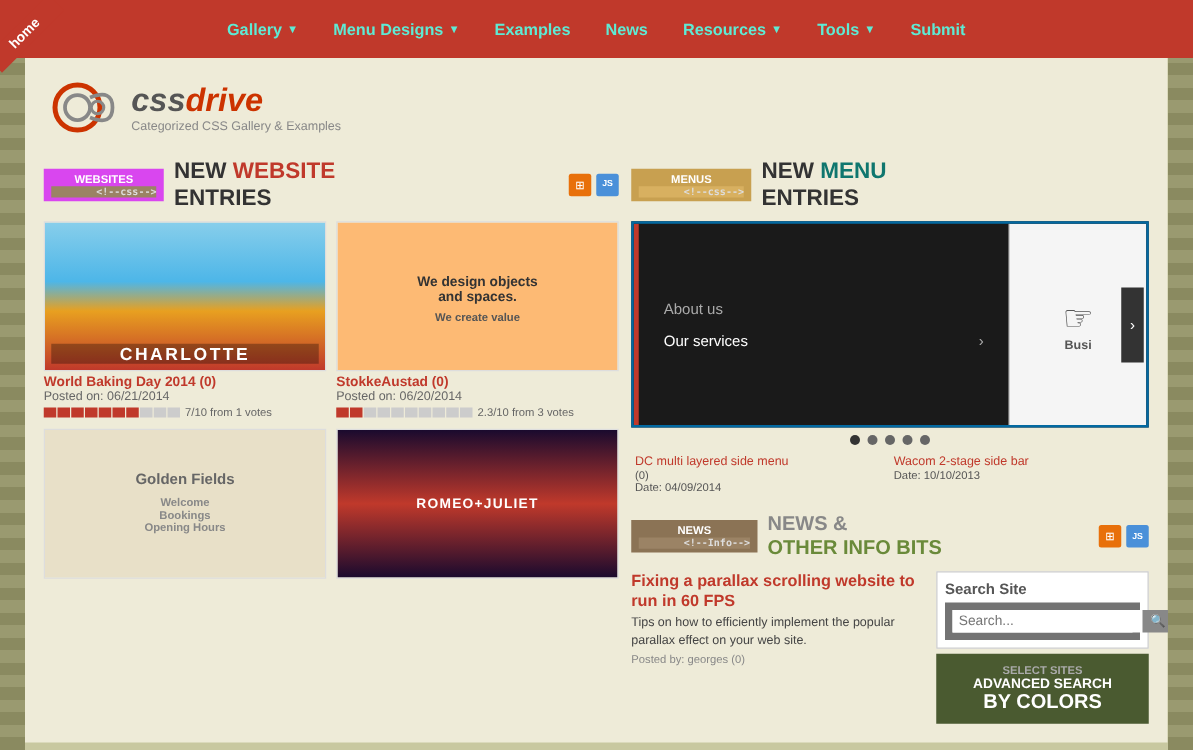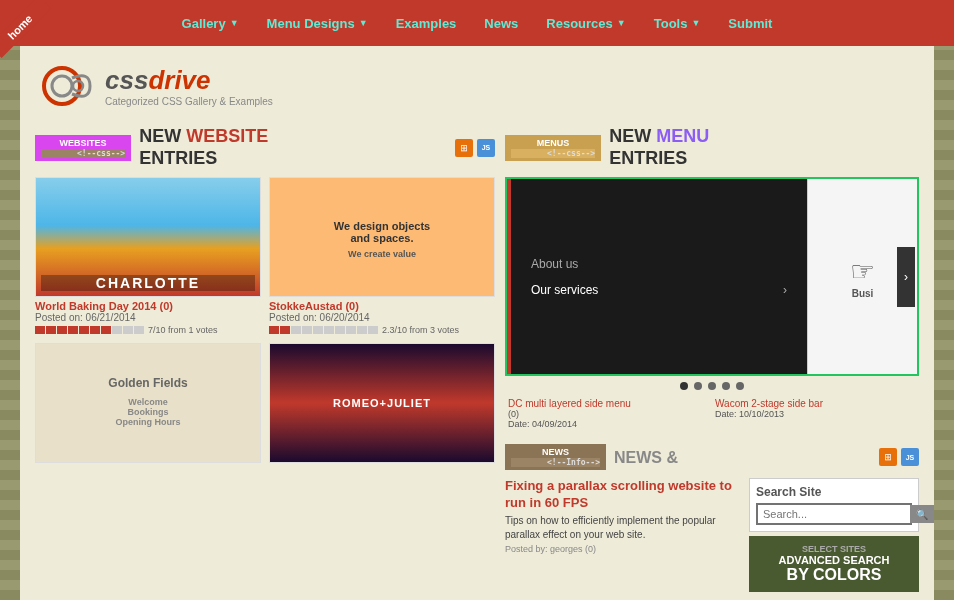--- a/index.html
+++ b/index.html
@@ -178,22 +178,22 @@
 
     
     .charlotte-card { background: linear-gradient(to bottom, #87ceeb 0%, #4db6e8 40%, #e8a020 60%, #c0392b 100%); }
     .stokke-card { background: #fdba74; display: flex; align-items: center; justify-content: center; }
     .romeo-card { background: linear-gradient(to bottom, #1a0a2e 0%, #c0392b 50%, #1a0a2e 100%); }
     .golden-card { background: #e8e0c8; }
 
     
     .menu-carousel {
       position: relative;
-      border: 2px solid #22c55e;
-      height: 199px;
+      border: 2px solid #0369a1;
+      height: 165px;
       overflow: hidden;
       margin-bottom: 6px;
       background: #1a1a1a;
       display: flex;
     }
     .carousel-main {
       flex: 1;
       display: flex;
       flex-direction: column;
       justify-content: center;
@@ -277,21 +277,21 @@
 
     
     .search-box {
       border: 1px solid #ccc;
       background: white;
       padding: 6px;
     }
     .search-title { font-size: 12px; font-weight: bold; color: #555; margin-bottom: 4px; }
     .search-input-row {
       display: flex;
-      border: 2px solid #737373;
+      border: 6px solid #737373;
     }
     .search-input {
       flex: 1;
       border: none;
       padding: 3px 5px;
       font-size: 11px;
       outline: none;
     }
     .search-btn {
       background: #888;
@@ -510,21 +510,21 @@
         </div>
       </div>
 
       <div class="right-col">
         <div class="section-header">
           <div class="section-badge orange">
             <span>MENUS</span>
             <span class="badge-sub">&lt;!--css--&gt;</span>
           </div>
           <div class="section-title">
-            <span>NEW </span><span style="color:#8b5cf6;">MENU</span><br>ENTRIES
+            <span>NEW </span><span style="color:#0f766e;">MENU</span><br>ENTRIES
           </div>
         </div>
 
         <div class="menu-carousel">
           <div style="width:4px;background:#c0392b;"></div>
           <div class="carousel-main">
             <div class="carousel-menu-item">About us</div>
             <div class="carousel-menu-item has-arrow active">
               <span>Our services</span>
               <span style="color:#aaa;font-size:12px;">›</span>
@@ -558,20 +558,21 @@
         </div>
 
         <div style="margin-top:12px;">
           <div class="section-header">
             <div class="section-badge news-badge">
               <span>NEWS</span>
               <span class="badge-sub">&lt;!--Info--&gt;</span>
             </div>
             <div class="section-title" style="font-size:16px;">
               <span style="color:#888;">NEWS &amp;</span><br>
+              <span style="color:#6a8a3a;">OTHER INFO BITS</span>
             </div>
             <div class="section-icons">
               <div class="icon-rss">⊞</div>
               <div class="icon-js">JS</div>
             </div>
           </div>
 
           <div class="news-row">
             <div class="news-col">
               <div class="news-item">

